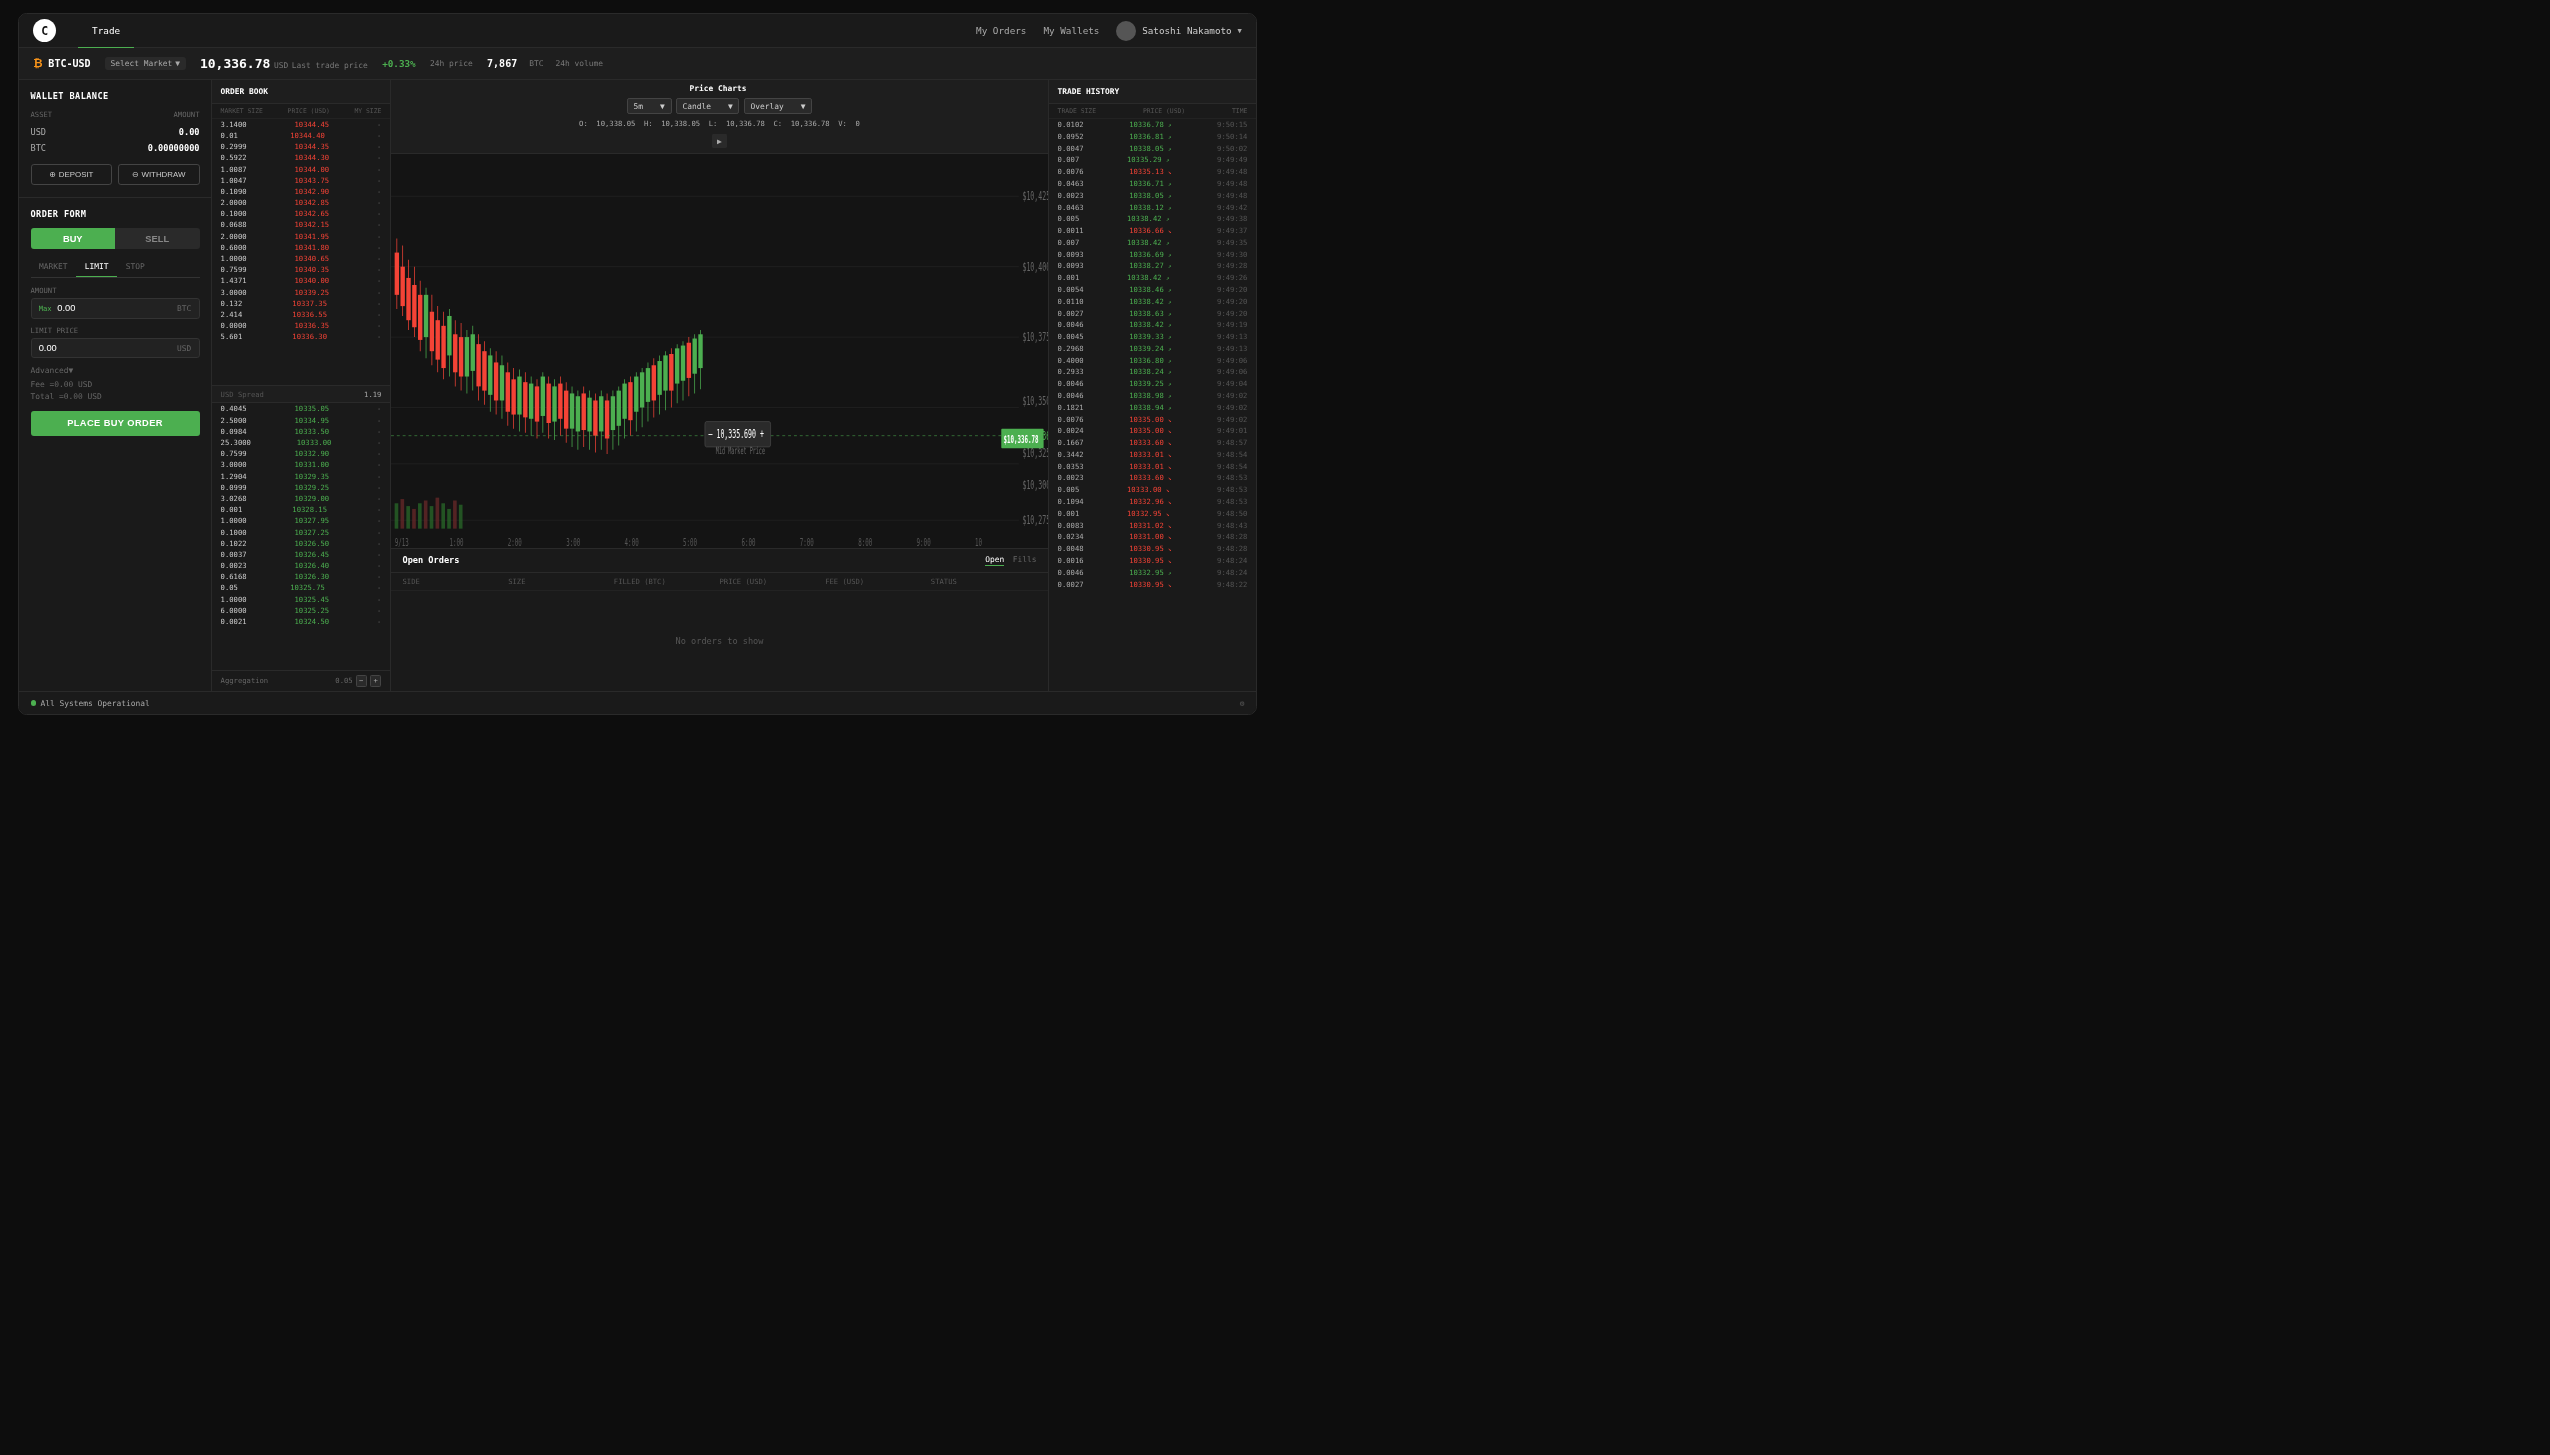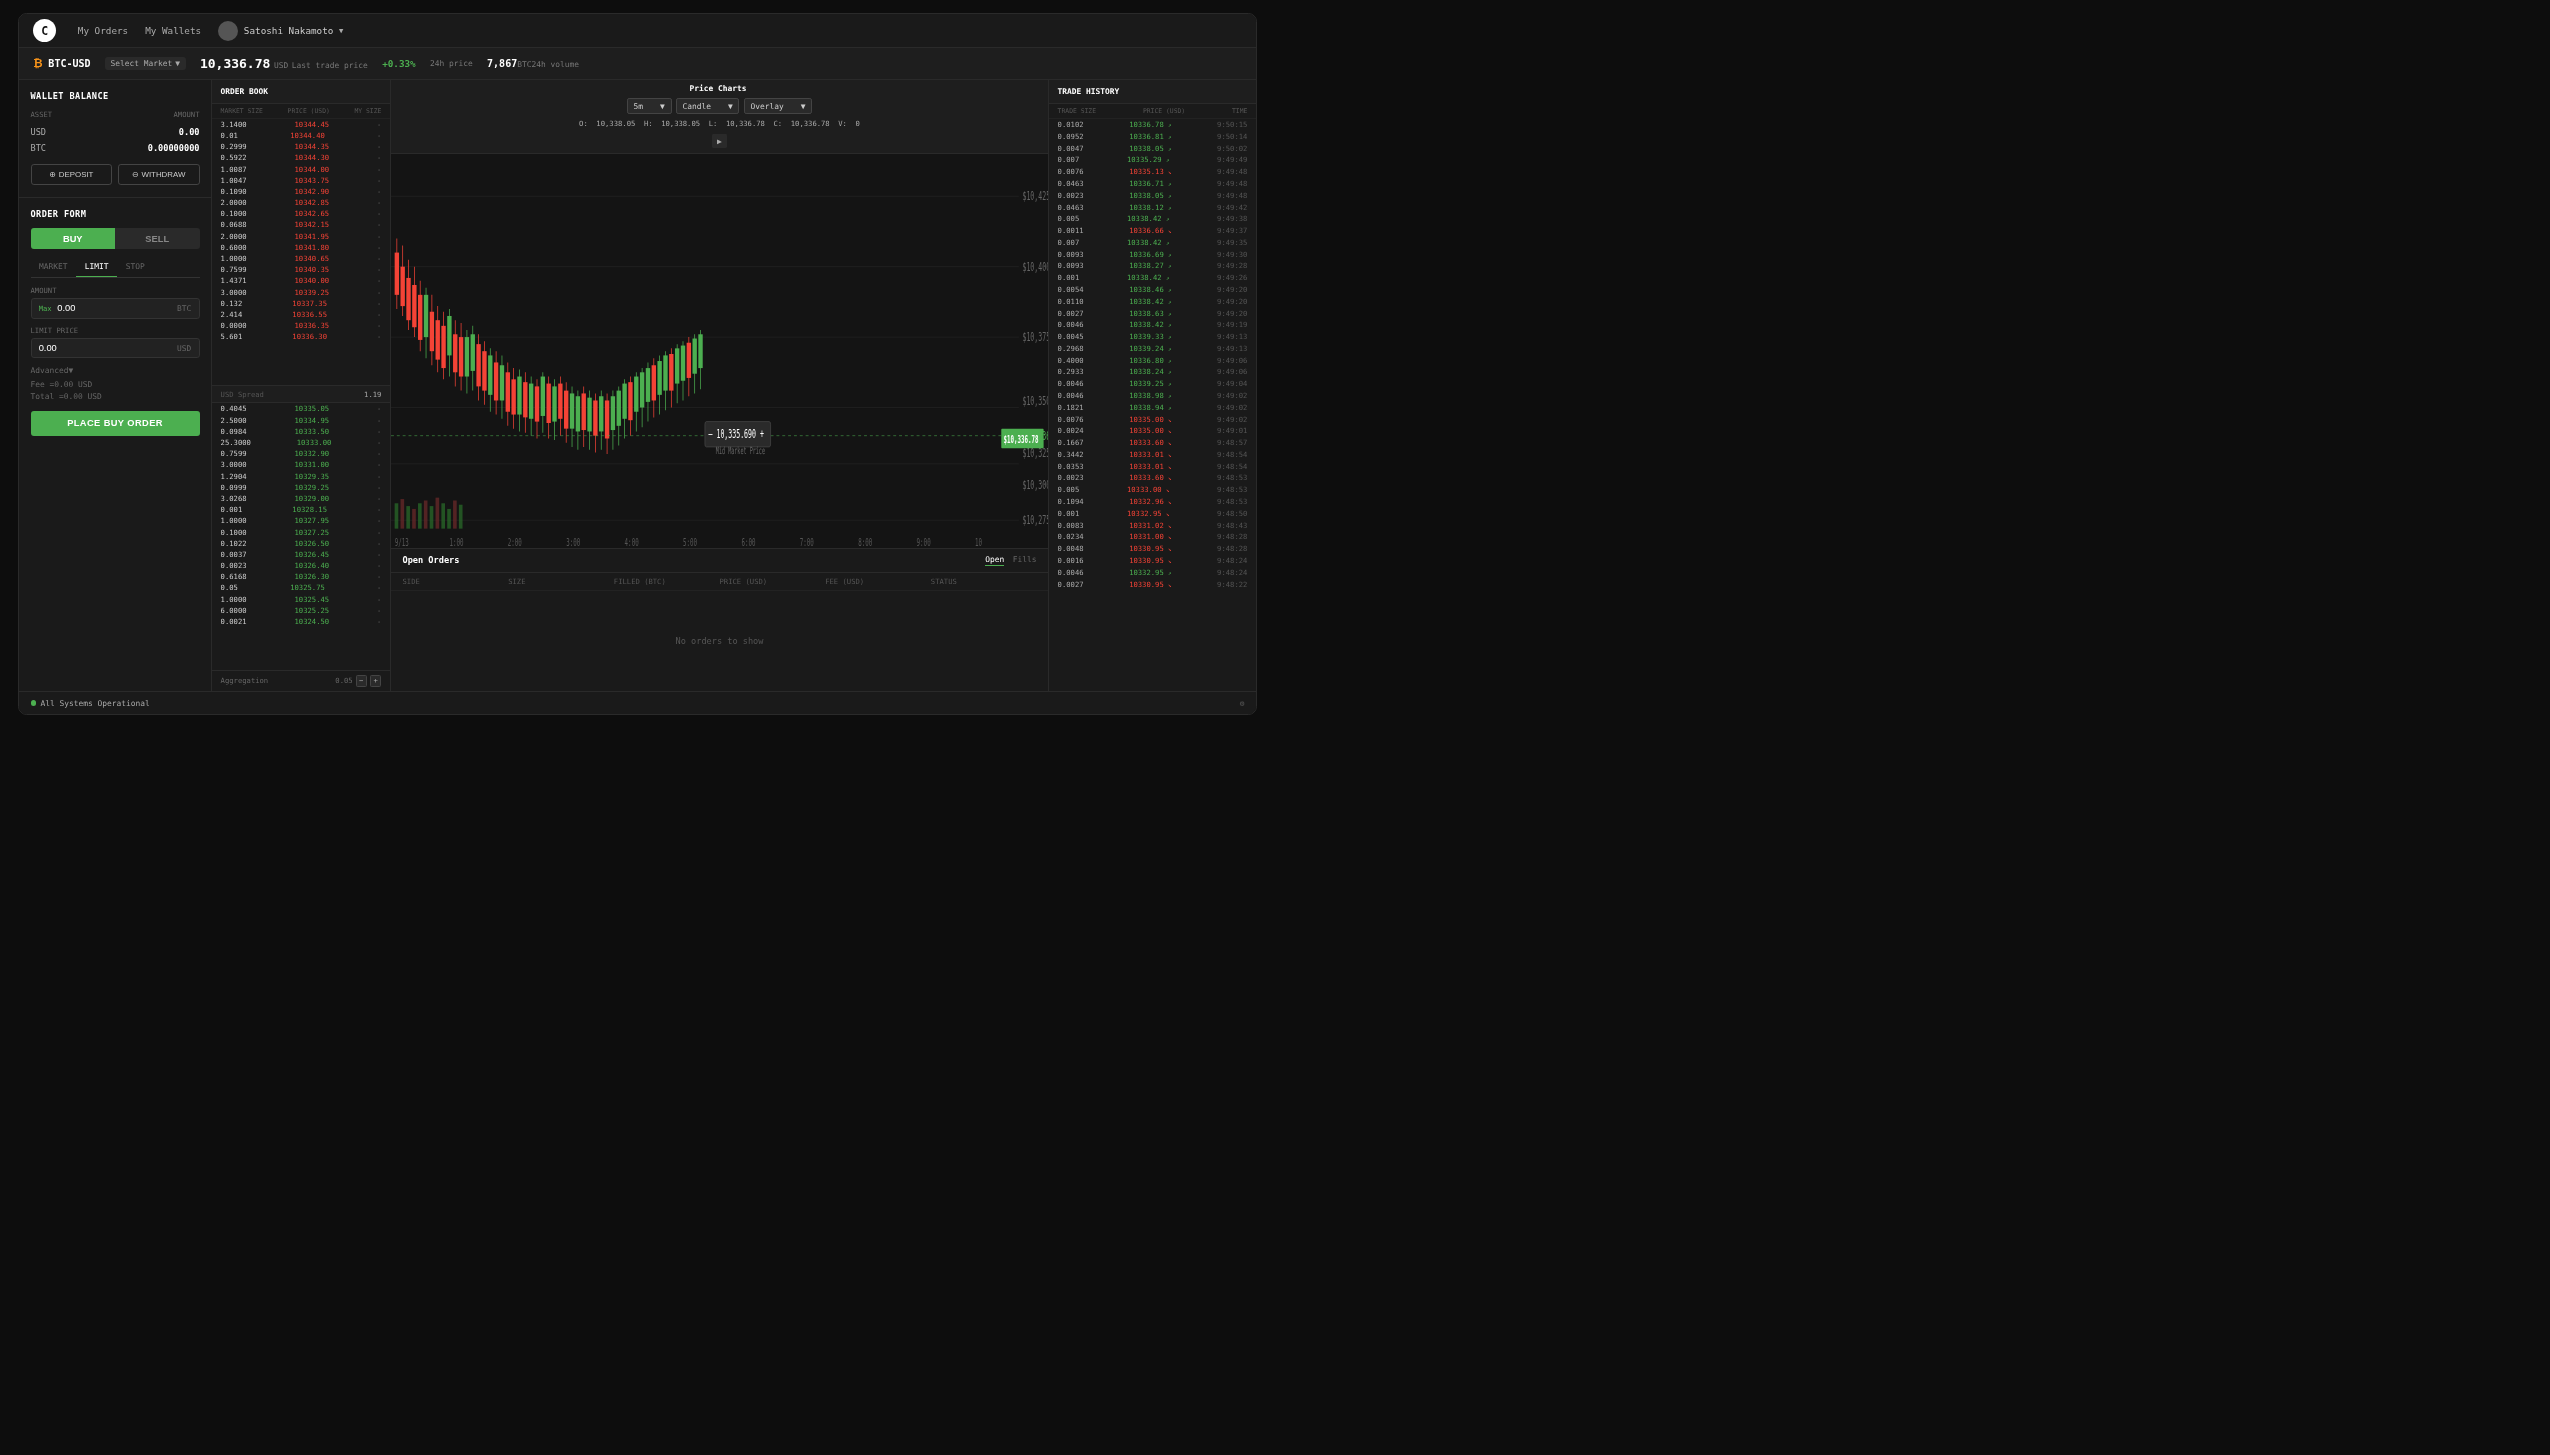--- a/index.html
+++ b/index.html
@@ -541,20 +541,23 @@
     .scrollbar-none::-webkit-scrollbar { display: none; }
     .scrollbar-none { scrollbar-width: none; }
   </style>
 </head>
 <body>
 
 <div class="app-container">
 
   <div class="top-nav">
     <div class="logo">C</div>
+    <div class="nav-tabs">
+      <div class="nav-tab active">Trade</div>
+    </div>
     <div class="nav-right">
       <div class="nav-link">My Orders</div>
       <div class="nav-link">My Wallets</div>
       <div class="user-section">
         <div class="user-avatar"></div>
         <span class="user-name">Satoshi Nakamoto</span>
         <span class="chevron">▼</span>
       </div>
     </div>
   </div>
@@ -568,21 +571,21 @@
       <span>Select Market</span>
       <span>▼</span>
     </div>
     <div style="display:flex;align-items:baseline;gap:3.6px;">
       <span class="ticker-price">10,336.78</span>
       <span class="ticker-label">USD</span>
       <span class="ticker-label">Last trade price</span>
     </div>
     <span class="ticker-change">+0.33%</span>
     <span class="ticker-label">24h price</span>
-    <div style="display:flex;align-items:flex-end;gap:0;">
+    <div style="display:flex;align-items:center;gap:12px;">
       <span class="ticker-volume">7,867</span>
       <span class="ticker-label">BTC</span>
       <span class="ticker-label">24h volume</span>
     </div>
   </div>
 
   <div class="main-content">
 
     <div class="left-panel scrollbar-none">
       <div class="panel-section">

